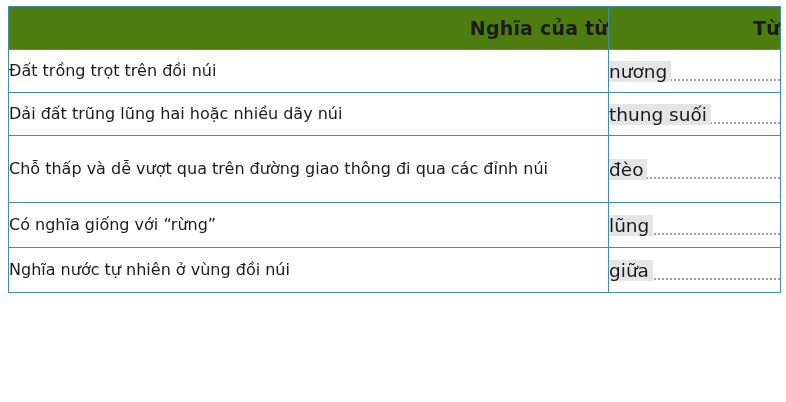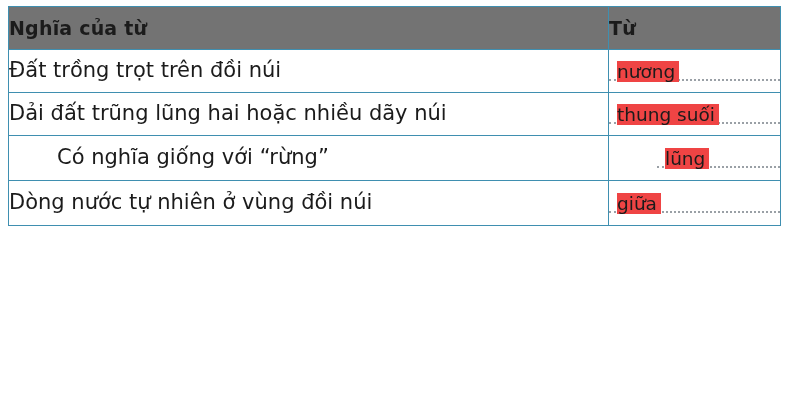--- a/index.html
+++ b/index.html
@@ -29,30 +29,30 @@
   table.vocab col.c1 { width: 600px; }
   table.vocab col.c2 { width: 172px; }
 
   table.vocab th,
   table.vocab td {
     border: 1px solid #3f8fb0;
     padding: 0;
     vertical-align: middle;
   }
   thead th {
-    background: #737373;
-    text-align: left;
+    background: #4d7c0f;
+    text-align: right;
     font-size: 19px;
     font-weight: bold;
     color: #1b1b1b;
     height: 42px;
     letter-spacing: 0.2px;
   }
   td.meaning {
-    font-size: 21px;
+    font-size: 16px;
     color: #1b1b1b;
     padding: 9px 10px 9px 12px;
     line-height: 1.32;
   }
   td.word {
     font-size: 18.5px;
     color: #1b1b1b;
     padding: 9px 8px 9px 10px;
     white-space: nowrap;
   }
@@ -68,30 +68,29 @@
     left: 0;
     right: 0;
     bottom: 1px;
     border-bottom: 2px dotted #9aa0a6;
     z-index: 1;
   }
   .dotline .inner {
     position: relative;
     z-index: 2;
     display: inline-block;
-    background: #ef4444;
+    background: #e5e5e5;
     padding-right: 4px;
-    margin-left: 8px;
   }
   tr.r1 td { height: 42px; }
   tr.r2 td { height: 42px; }
   tr.r3 td { height: 44px; }
   tr.r4 td { height: 42px; }
   tr.r5 td { height: 66px; }
-  tr.r6 td { height: 44px; padding-left: 48px; }
+  tr.r6 td { height: 44px; }
   tr.r7 td { height: 44px; }
   td.meaning.two-line {
     line-height: 1.38;
   }
 </style>
 </head>
 <body>
 
 <div class="sheet">
   <table class="vocab">
@@ -111,27 +110,33 @@
         <td class="word">
           <span class="dotline"><span class="inner">nương</span></span>
         </td>
       </tr>
       <tr class="r2">
         <td class="meaning">Dải đất trũng lũng hai hoặc nhiều dãy núi</td>
         <td class="word">
           <span class="dotline"><span class="inner">thung suối</span></span>
         </td>
       </tr>
+      <tr class="r5">
+        <td class="meaning two-line">Chỗ thấp và dễ vượt qua trên đường giao thông đi qua các đỉnh núi</td>
+        <td class="word">
+          <span class="dotline"><span class="inner">đèo</span></span>
+        </td>
+      </tr>
       <tr class="r6">
         <td class="meaning">Có nghĩa giống với “rừng”</td>
         <td class="word">
           <span class="dotline"><span class="inner">lũng</span></span>
         </td>
       </tr>
       <tr class="r7">
-        <td class="meaning">Dòng nước tự nhiên ở vùng đồi núi</td>
+        <td class="meaning">Nghĩa nước tự nhiên ở vùng đồi núi</td>
         <td class="word">
           <span class="dotline"><span class="inner">giữa</span></span>
         </td>
       </tr>
     </tbody>
   </table>
 </div>
 
 </body></html>

